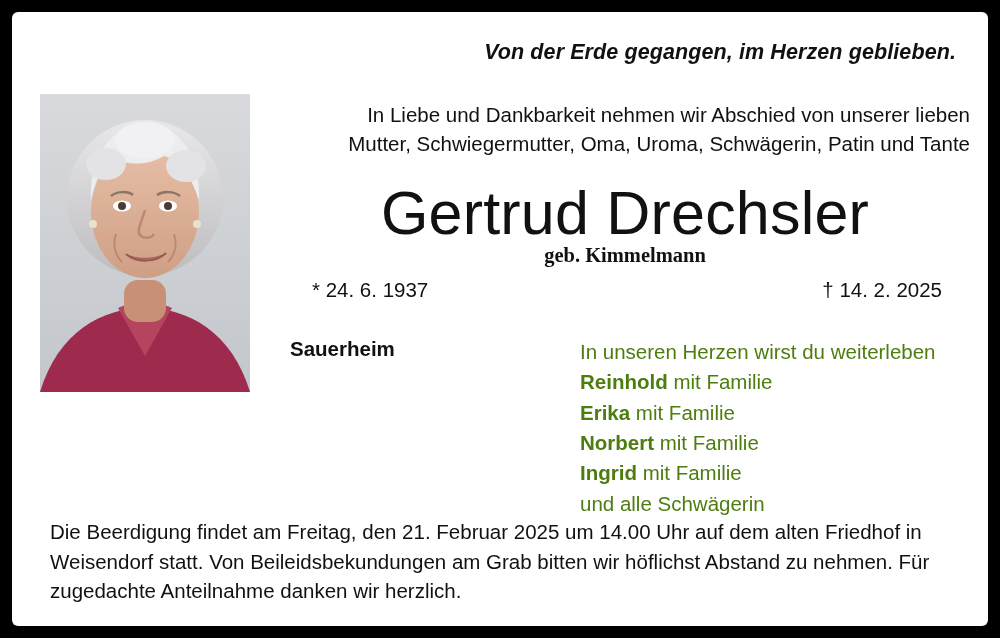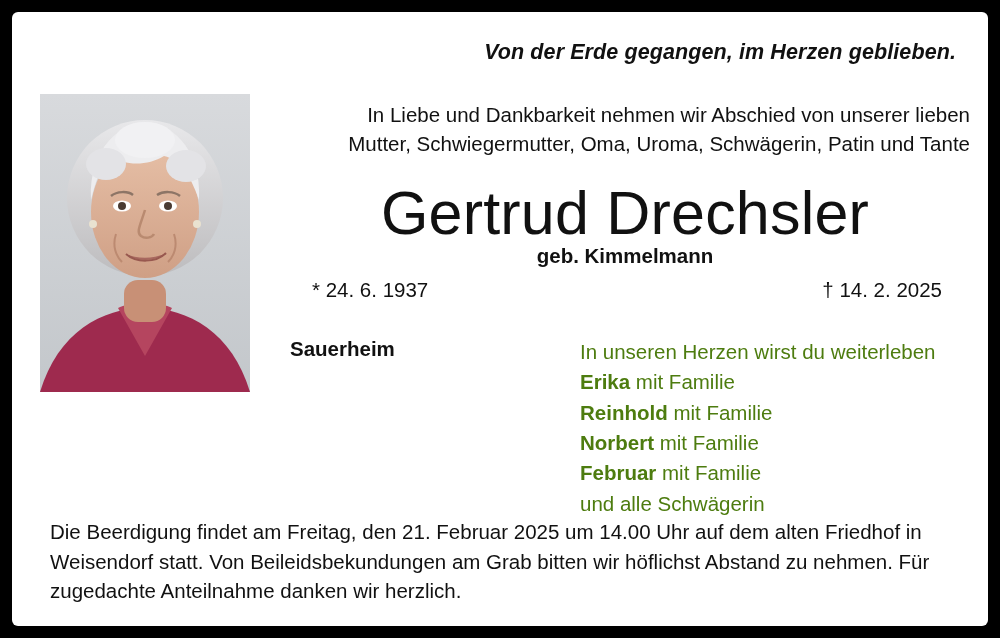--- a/index.html
+++ b/index.html
@@ -68,20 +68,21 @@
   }
   .birthname {
     position: absolute;
     left: 268px;
     top: 232px;
     width: 690px;
     text-align: center;
     font-size: 20.5px;
     font-weight: bold;
     color: #111111;
+    font-family: Liberation Serif, serif;
   }
   .dates {
     position: absolute;
     left: 300px;
     top: 266px;
     width: 630px;
     display: flex;
     justify-content: space-between;
     font-size: 20.5px;
     color: #111111;
@@ -187,22 +188,22 @@
 
   <div class="dates">
     <span>* 24. 6. 1937</span>
     <span>† 14. 2. 2025</span>
   </div>
 
   <div class="place">Sauerheim</div>
 
   <div class="survivors">
     <div class="line">In unseren Herzen wirst du weiterleben</div>
+    <div class="line"><b>Reinhold</b><span> mit Familie</span></div>
     <div class="line"><b>Erika</b><span> mit Familie</span></div>
-    <div class="line"><b>Reinhold</b><span> mit Familie</span></div>
     <div class="line"><b>Norbert</b><span> mit Familie</span></div>
-    <div class="line"><b>Februar</b><span> mit Familie</span></div>
+    <div class="line"><b>Ingrid</b><span> mit Familie</span></div>
     <div class="line">und alle Schwägerin</div>
   </div>
 
   <div class="funeral">Die Beerdigung findet am Freitag, den 21. Februar 2025 um 14.00 Uhr auf dem alten Friedhof in Weisendorf statt. Von Beileidsbekundungen am Grab bitten wir höflichst Abstand zu nehmen. Für zugedachte Anteilnahme danken wir herzlich.</div>
 
 </div>
 
 </body></html>

